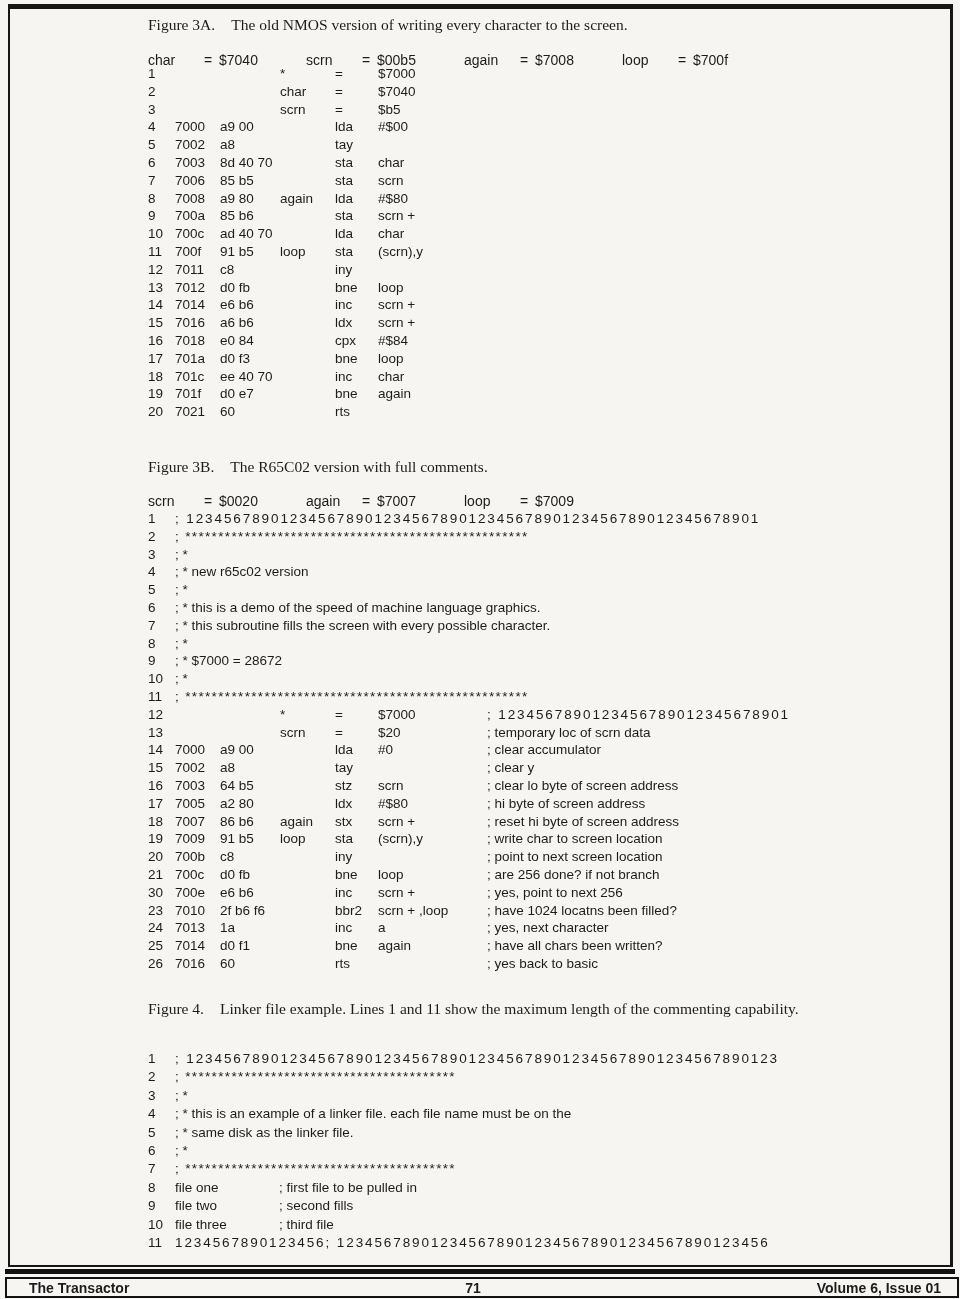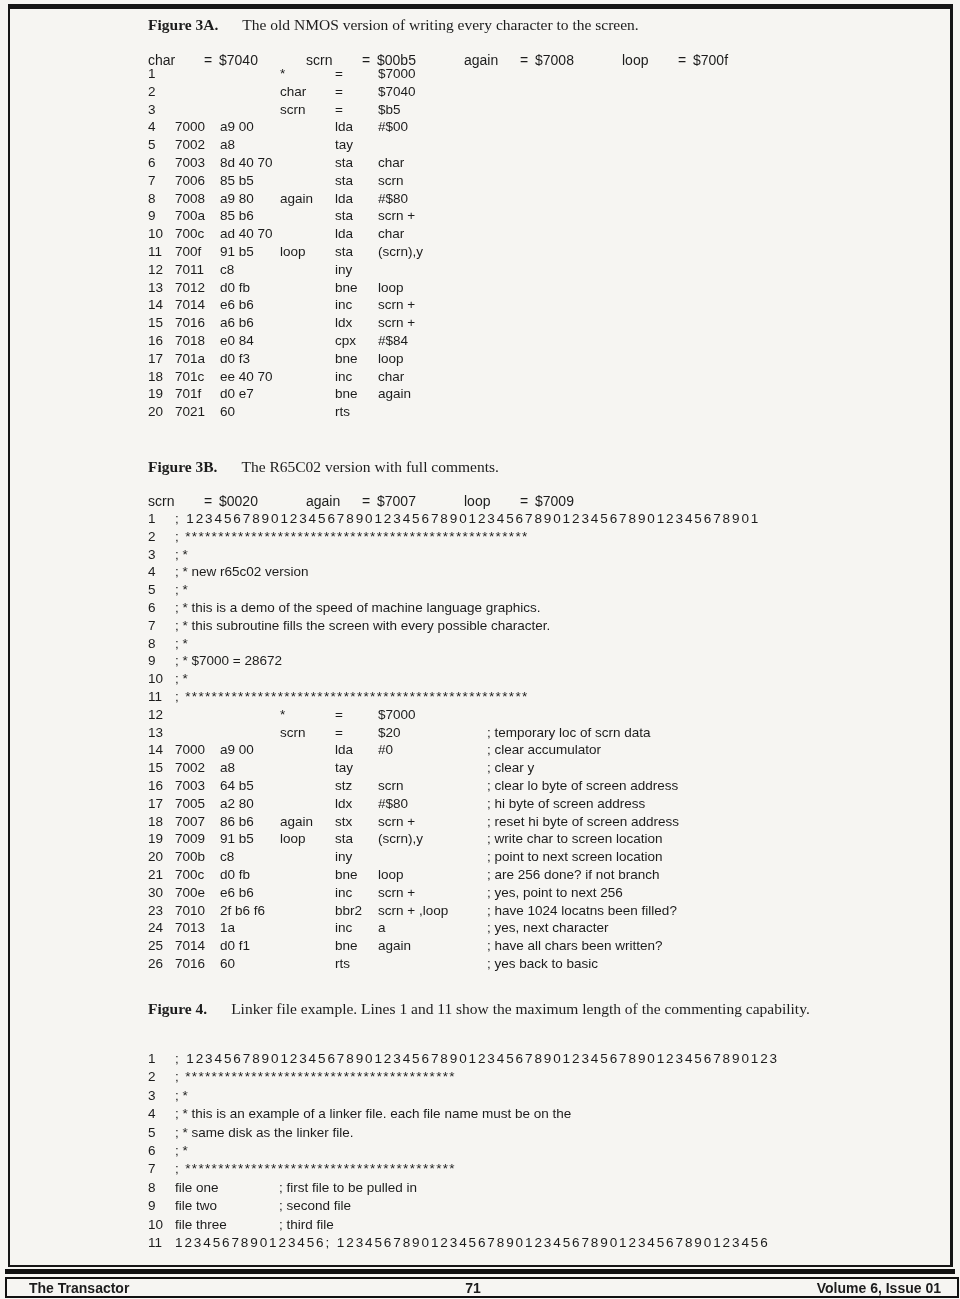--- a/index.html
+++ b/index.html
@@ -13,21 +13,21 @@
     position:absolute;left:8px;top:4px;width:940px;height:1256px;
     border:2px solid #161616;border-top-width:5px;border-right-width:3px;
     pointer-events:none;
   }
   .abs{position:absolute;}
   
   .caption{
     left:148px;right:30px;display:flex;
     font-family:"Liberation Serif",serif;font-size:15.5px;line-height:21px;
   }
-  .cap-label{font-weight:bold;flex:0 0 auto;margin-right:24px;text-align:center;}
+  .cap-label{font-weight:normal;flex:0 0 auto;margin-right:16px;text-align:center;}
   
   .defs{left:148px;display:flex;font-size:14px;}
   .def{width:158px;display:flex;flex:0 0 auto;}
   .def-name{width:56px;flex:0 0 auto;}
   .def-eq{width:15px;flex:0 0 auto;}
   
   .listing{left:148px;right:12px;font-size:13.5px;}
   .row{display:flex;height:17.8px;line-height:17.8px;white-space:pre;}
   .fig4-listing .row{height:18.4px;line-height:18.4px;}
   .c{flex:0 0 auto;white-space:pre;overflow:visible;}
@@ -136,21 +136,21 @@
     <div class="row sep"><span class="c num">2</span><span class="c full">; ****************************************************</span><span class="c addr"></span><span class="c bytes"></span><span class="c lbl"></span><span class="c mnem"></span><span class="c operand"></span><span class="c comment"></span></div>
     <div class="row"><span class="c num">3</span><span class="c full">; *</span><span class="c addr"></span><span class="c bytes"></span><span class="c lbl"></span><span class="c mnem"></span><span class="c operand"></span><span class="c comment"></span></div>
     <div class="row"><span class="c num">4</span><span class="c full">; * new r65c02 version</span><span class="c addr"></span><span class="c bytes"></span><span class="c lbl"></span><span class="c mnem"></span><span class="c operand"></span><span class="c comment"></span></div>
     <div class="row"><span class="c num">5</span><span class="c full">; *</span><span class="c addr"></span><span class="c bytes"></span><span class="c lbl"></span><span class="c mnem"></span><span class="c operand"></span><span class="c comment"></span></div>
     <div class="row"><span class="c num">6</span><span class="c full">; * this is a demo of the speed of machine language graphics.</span><span class="c addr"></span><span class="c bytes"></span><span class="c lbl"></span><span class="c mnem"></span><span class="c operand"></span><span class="c comment"></span></div>
     <div class="row"><span class="c num">7</span><span class="c full">; * this subroutine fills the screen with every possible character.</span><span class="c addr"></span><span class="c bytes"></span><span class="c lbl"></span><span class="c mnem"></span><span class="c operand"></span><span class="c comment"></span></div>
     <div class="row"><span class="c num">8</span><span class="c full">; *</span><span class="c addr"></span><span class="c bytes"></span><span class="c lbl"></span><span class="c mnem"></span><span class="c operand"></span><span class="c comment"></span></div>
     <div class="row"><span class="c num">9</span><span class="c full">; * $7000 = 28672</span><span class="c addr"></span><span class="c bytes"></span><span class="c lbl"></span><span class="c mnem"></span><span class="c operand"></span><span class="c comment"></span></div>
     <div class="row"><span class="c num">10</span><span class="c full">; *</span><span class="c addr"></span><span class="c bytes"></span><span class="c lbl"></span><span class="c mnem"></span><span class="c operand"></span><span class="c comment"></span></div>
     <div class="row sep"><span class="c num">11</span><span class="c full">; ****************************************************</span><span class="c addr"></span><span class="c bytes"></span><span class="c lbl"></span><span class="c mnem"></span><span class="c operand"></span><span class="c comment"></span></div>
-    <div class="row wide"><span class="c num">12</span><span class="c full"></span><span class="c addr"></span><span class="c bytes"></span><span class="c lbl">*</span><span class="c mnem">=</span><span class="c operand">$7000</span></div>
+    <div class="row wide"><span class="c num">12</span><span class="c full"></span><span class="c addr"></span><span class="c bytes"></span><span class="c lbl">*</span><span class="c mnem">=</span><span class="c operand">$7000</span><span class="c comment">; 1234567890123456789012345678901</span></div>
     <div class="row"><span class="c num">13</span><span class="c full"></span><span class="c addr"></span><span class="c bytes"></span><span class="c lbl">scrn</span><span class="c mnem">=</span><span class="c operand">$20</span><span class="c comment">; temporary loc of scrn data</span></div>
     <div class="row"><span class="c num">14</span><span class="c full"></span><span class="c addr">7000</span><span class="c bytes">a9 00</span><span class="c lbl"></span><span class="c mnem">lda</span><span class="c operand">#0</span><span class="c comment">; clear accumulator</span></div>
     <div class="row"><span class="c num">15</span><span class="c full"></span><span class="c addr">7002</span><span class="c bytes">a8</span><span class="c lbl"></span><span class="c mnem">tay</span><span class="c operand"></span><span class="c comment">; clear y</span></div>
     <div class="row"><span class="c num">16</span><span class="c full"></span><span class="c addr">7003</span><span class="c bytes">64 b5</span><span class="c lbl"></span><span class="c mnem">stz</span><span class="c operand">scrn</span><span class="c comment">; clear lo byte of screen address</span></div>
     <div class="row"><span class="c num">17</span><span class="c full"></span><span class="c addr">7005</span><span class="c bytes">a2 80</span><span class="c lbl"></span><span class="c mnem">ldx</span><span class="c operand">#$80</span><span class="c comment">; hi byte of screen address</span></div>
     <div class="row"><span class="c num">18</span><span class="c full"></span><span class="c addr">7007</span><span class="c bytes">86 b6</span><span class="c lbl">again</span><span class="c mnem">stx</span><span class="c operand">scrn +</span><span class="c comment">; reset hi byte of screen address</span></div>
     <div class="row"><span class="c num">19</span><span class="c full"></span><span class="c addr">7009</span><span class="c bytes">91 b5</span><span class="c lbl">loop</span><span class="c mnem">sta</span><span class="c operand">(scrn),y</span><span class="c comment">; write char to screen location</span></div>
     <div class="row"><span class="c num">20</span><span class="c full"></span><span class="c addr">700b</span><span class="c bytes">c8</span><span class="c lbl"></span><span class="c mnem">iny</span><span class="c operand"></span><span class="c comment">; point to next screen location</span></div>
     <div class="row"><span class="c num">21</span><span class="c full"></span><span class="c addr">700c</span><span class="c bytes">d0 fb</span><span class="c lbl"></span><span class="c mnem">bne</span><span class="c operand">loop</span><span class="c comment">; are 256 done? if not branch</span></div>
     <div class="row"><span class="c num">30</span><span class="c full"></span><span class="c addr">700e</span><span class="c bytes">e6 b6</span><span class="c lbl"></span><span class="c mnem">inc</span><span class="c operand">scrn +</span><span class="c comment">; yes, point to next 256</span></div>
@@ -169,21 +169,21 @@
 <div class="abs listing fig4-listing" style="top:1050px;">
 
 <div class="row wide"><span class="c num">1</span><span class="c full">; 123456789012345678901234567890123456789012345678901234567890123</span><span class="c name"></span><span class="c comment"></span></div>
     <div class="row sep"><span class="c num">2</span><span class="c full">; *****************************************</span><span class="c name"></span><span class="c comment"></span></div>
     <div class="row"><span class="c num">3</span><span class="c full">; *</span><span class="c name"></span><span class="c comment"></span></div>
     <div class="row"><span class="c num">4</span><span class="c full">; * this is an example of a linker file. each file name must be on the</span><span class="c name"></span><span class="c comment"></span></div>
     <div class="row"><span class="c num">5</span><span class="c full">; * same disk as the linker file.</span><span class="c name"></span><span class="c comment"></span></div>
     <div class="row"><span class="c num">6</span><span class="c full">; *</span><span class="c name"></span><span class="c comment"></span></div>
     <div class="row sep"><span class="c num">7</span><span class="c full">; *****************************************</span><span class="c name"></span><span class="c comment"></span></div>
     <div class="row"><span class="c num">8</span><span class="c full"></span><span class="c name">file one</span><span class="c comment">; first file to be pulled in</span></div>
-    <div class="row"><span class="c num">9</span><span class="c full"></span><span class="c name">file two</span><span class="c comment">; second file</span></div>
+    <div class="row"><span class="c num">9</span><span class="c full"></span><span class="c name">file two</span><span class="c comment">; second fills</span></div>
     <div class="row"><span class="c num">10</span><span class="c full"></span><span class="c name">file three</span><span class="c comment">; third file</span></div>
     <div class="row wide"><span class="c num">11</span><span class="c full"></span><span class="c name">1234567890123456</span><span class="c comment">; 1234567890123456789012345678901234567890123456</span></div>
   </div>
 
 <div class="abs footer-bar"></div>
 <div class="abs footer-band">
   <span class="footer-left">The Transactor</span>
   <span class="footer-center">71</span>
   <span class="footer-right">Volume 6, Issue 01</span>
 </div>

